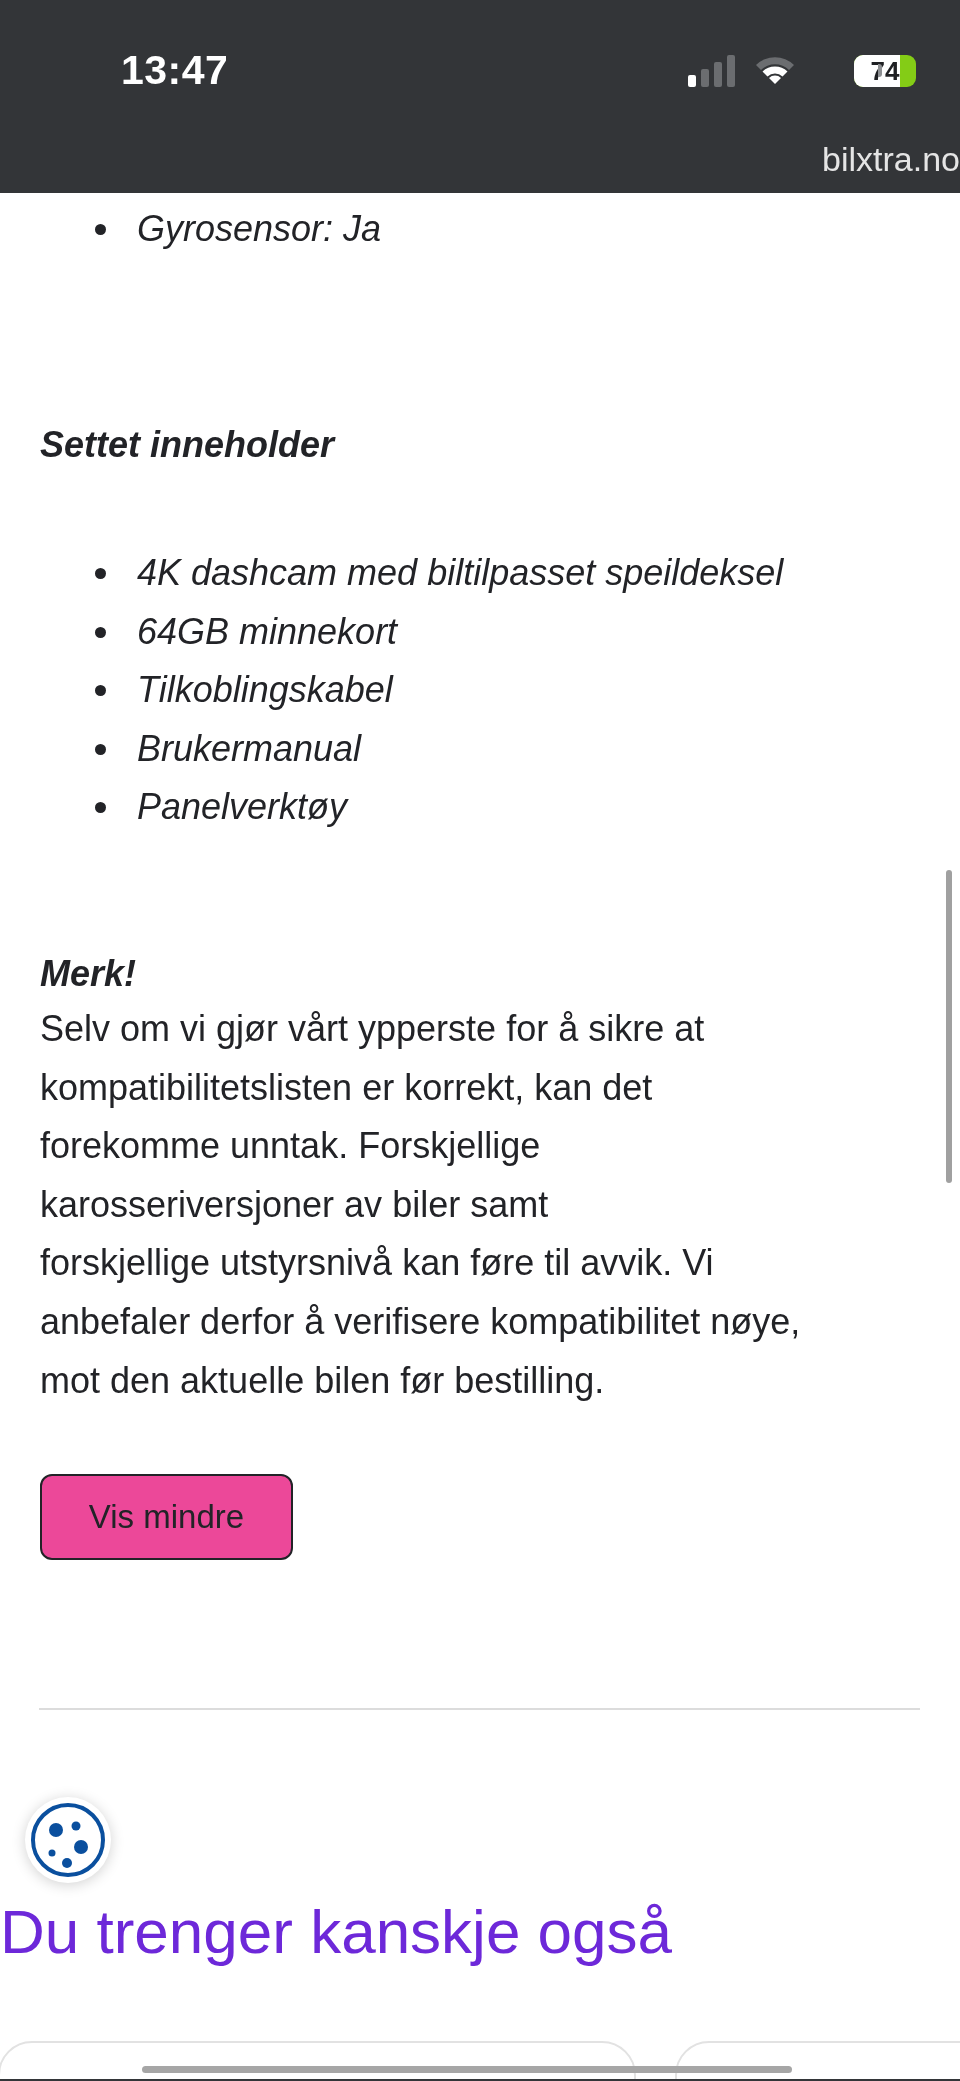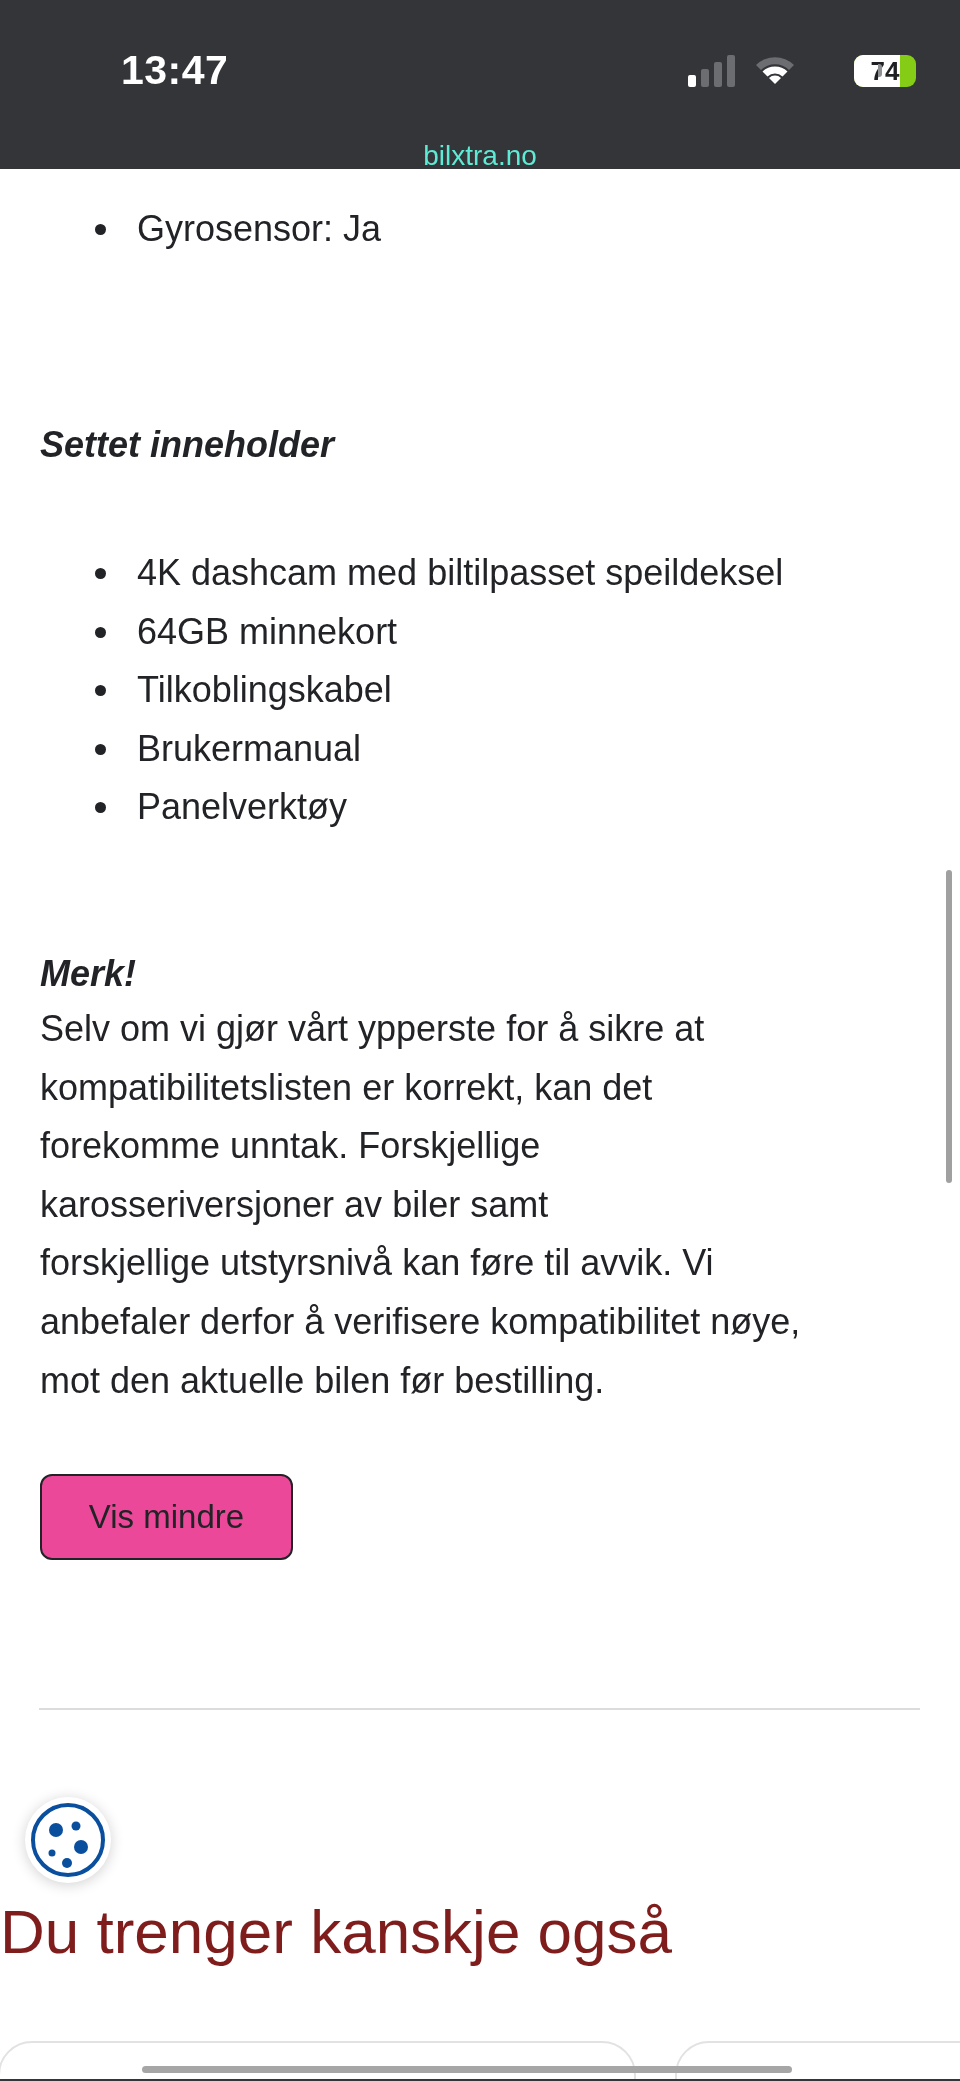--- a/index.html
+++ b/index.html
@@ -3,51 +3,51 @@
   <meta charset="utf-8">
   <style>
     html, body { margin: 0; padding: 0; }
     body {
       width: 960px; height: 2081px; overflow: hidden; position: relative;
       background: #ffffff; color: #222327;
       font-family: "Liberation Sans", sans-serif;
     }
 
     
-    .topbar { position: absolute; left: 0; top: 0; width: 960px; height: 169px; background: #333538; z-index: 5; }
+    .topbar { position: absolute; left: 0; top: 0; width: 960px; height: 193px; background: #333538; z-index: 5; }
     .time { position: absolute; left: 121px; top: 47px; font-size: 41px; font-weight: bold; color: #fff; letter-spacing: 0.5px; }
     .signal { position: absolute; left: 688px; top: 55px; width: 48px; height: 32px; }
     .signal span { position: absolute; bottom: 0; width: 8px; border-radius: 2px; background: #6b6d70; }
     .signal span.on { background: #ffffff; }
     .wifi { position: absolute; left: 754px; top: 54px; width: 42px; height: 32px; }
     .battery { position: absolute; left: 813px; top: 55px; width: 62px; height: 32px; border-radius: 9px; background: #84cc16; overflow: hidden; margin-left: 41px; }
     .battery .fill { position: absolute; left: 0; top: 0; bottom: 0; width: 74%; background: #ffffff; }
     .battery .pct { position: absolute; left: 0; right: 0; top: 1px; text-align: center; font-size: 26px; font-weight: bold; color: #1f2023; }
     .battery-nub { position: absolute; left: 878px; top: 64px; width: 4px; height: 13px; border-radius: 0 3px 3px 0; background: #8e9093; }
-    .url { position: absolute; left: 0; width: 960px; top: 140px; text-align: center; font-size: 28px; color: #5eead4; }
+    .url { position: absolute; left: 0; width: 960px; top: 140px; text-align: right; font-size: 34px; color: #e5e5e5; }
 
     
-    .bullet-list { position: absolute; left: 0; width: 940px; margin: 0; padding: 0; list-style: none; }
+    .bullet-list { position: absolute; left: 0; width: 940px; margin: 0; padding: 0; list-style: none; font-style: italic; }
     .bullet-list li { position: relative; height: 58.5px; font-size: 36px; line-height: 58.5px; padding-left: 137px; white-space: nowrap; }
     .bullet-list li .dot { position: absolute; left: 95px; top: 24px; width: 11px; height: 11px; border-radius: 50%; background: #222327; }
 
     .h-bold { position: absolute; left: 40px; font-size: 36px; font-weight: bold; line-height: 44px; white-space: nowrap; font-style: italic; }
     .para { position: absolute; left: 40px; top: 1000px; font-size: 36px; line-height: 58.6px; width: 900px; }
     .para div { white-space: nowrap; }
 
     .btn-vis { position: absolute; left: 40px; top: 1474px; width: 249px; height: 82px; border: 2px solid #222327; border-radius: 12px; background: #ec4899;
                font-size: 33px; line-height: 82px; text-align: center; color: #222327; cursor: pointer; }
 
     .divider { position: absolute; left: 39px; top: 1708px; width: 881px; height: 2px; background: #dcdcdc; }
 
     .cookie-btn { position: absolute; left: 25px; top: 1797px; width: 86px; height: 86px; border-radius: 50%; background: #fff;
                   box-shadow: 0 2px 14px rgba(0,0,0,0.18); z-index: 3; cursor: pointer; }
     .cookie-btn svg { position: absolute; left: 0; top: 0; }
 
-    .section-title { position: absolute; left: 0; top: 1896px; font-size: 62px; line-height: 72px; white-space: nowrap; color: #7f1d1d; }
+    .section-title { position: absolute; left: 0; top: 1896px; font-size: 62px; line-height: 72px; white-space: nowrap; color: #6d28d9; }
 
     .card { position: absolute; top: 2041px; height: 80px; border: 2px solid #e2e2e2; border-radius: 34px; background: #fff; }
     .card-1 { left: -2px; width: 634px; }
     .card-2 { left: 675px; width: 320px; }
 
     .hscroll { position: absolute; left: 142px; top: 2066px; width: 650px; height: 7px; border-radius: 4px; background: #a6a6a6; z-index: 4; }
     .vscroll { position: absolute; left: 946px; top: 870px; width: 6px; height: 313px; border-radius: 3px; background: #a0a0a0; z-index: 4; }
     .bottom-edge { position: absolute; left: 0; top: 2079px; width: 960px; height: 2px; background: #333538; z-index: 6; }
   </style>
 </head>

